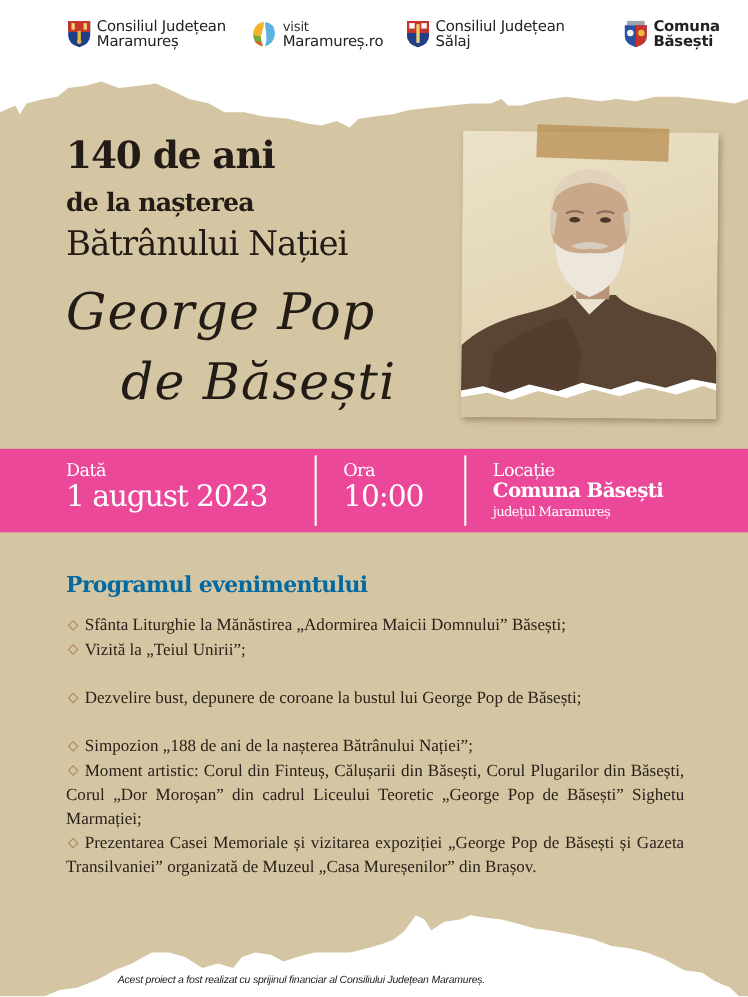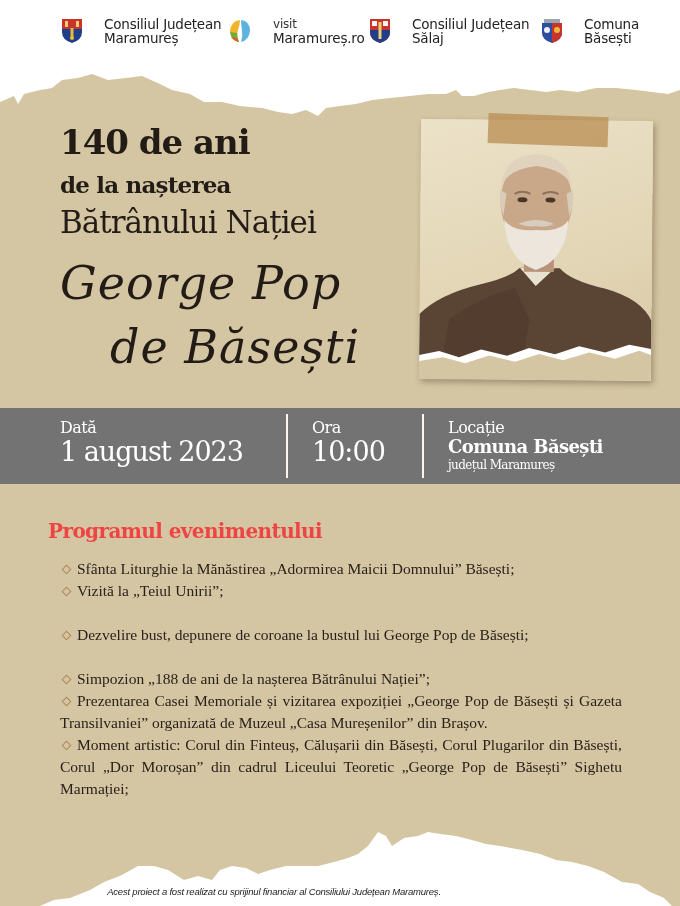--- a/index.html
+++ b/index.html
@@ -1,21 +1,21 @@
 <!DOCTYPE html>
 <html><head>
   <meta charset="utf-8">
   <style>
     * { margin: 0; padding: 0; box-sizing: border-box; }
     html, body { width: 680px; height: 906px; overflow: hidden; background: #ffffff; }
     body { position: relative; font-family: "DejaVu Serif", serif; color: #2a211b; }
 
     
     .logos { position: absolute; top: 0; left: 0; width: 680px; height: 70px; background: #fff; }
-    .logo { position: absolute; top: 17px; display: flex; align-items: center; gap: 21px; }
+    .logo { position: absolute; top: 17px; display: flex; align-items: center; gap: 5px; }
     .logo .mark { width: 22px; height: 26px; flex: 0 0 auto; }
     .logo .txt { font-family: "DejaVu Sans", sans-serif; font-size: 13.5px; line-height: 14px; color: #222; letter-spacing: -0.2px; }
     .logo .txt .small { font-size: 12px; color: #333; }
 
     
     .parchment { position: absolute; left: 0; top: 60px; width: 680px; height: 846px; }
     .parchment svg { position: absolute; left: 0; top: 0; }
 
     
     .title-1 { position: absolute; left: 60px; top: 122px; font-family: "DejaVu Serif", serif; font-weight: bold; font-size: 34px; letter-spacing: -1px; color: #231c16; }
@@ -23,30 +23,30 @@
     .title-3 { position: absolute; left: 60px; top: 204px; font-family: "DejaVu Serif", serif; font-weight: normal; font-size: 31px; letter-spacing: -1px; color: #231c16; }
     .script-1 { position: absolute; left: 60px; top: 256px; font-family: "DejaVu Serif", serif; font-style: italic; font-size: 46px; letter-spacing: 1px; color: #231c16; }
     .script-2 { position: absolute; left: 110px; top: 320px; font-family: "DejaVu Serif", serif; font-style: italic; font-size: 46px; letter-spacing: 1px; color: #231c16; }
 
     
     .photo-wrap { position: absolute; left: 420px; top: 120px; width: 240px; height: 265px; transform: rotate(0.5deg); }
     .photo { position: absolute; left: 0; top: 0; width: 232px; height: 260px; background: linear-gradient(160deg, #ece2c8 0%, #e2d5b5 60%, #d7c7a2 100%); box-shadow: 2px 3px 6px rgba(60,40,20,0.35); overflow: hidden; }
     .tape { position: absolute; left: 67px; top: -5px; width: 120px; height: 30px; background: rgba(184,140,80,0.75); transform: rotate(1.5deg); z-index: 3; }
 
     
-    .band { position: absolute; left: 0; top: 408px; width: 680px; height: 76px; background: #737373; }
+    .band { position: absolute; left: 0; top: 408px; width: 680px; height: 76px; background: #ec4899; }
     .band .col { position: absolute; top: 11px; color: #ffffff; font-family: "DejaVu Serif", serif; }
     .band .lbl { font-size: 16px; line-height: 18px; letter-spacing: -0.5px; }
     .band .val { font-size: 27px; line-height: 30px; letter-spacing: -1px; font-weight: normal; }
     .band .val-s { font-size: 18px; line-height: 20px; letter-spacing: -0.6px; font-weight: bold; }
     .band .sub { font-size: 12px; line-height: 16px; letter-spacing: -0.6px; }
     .band .divider { position: absolute; top: 6px; width: 2px; height: 64px; background: #fbf7ee; }
 
     
-    .prog-title { position: absolute; left: 48px; top: 519px; font-family: "DejaVu Serif", serif; font-weight: bold; font-size: 20px; letter-spacing: -0.6px; color: #ef4444; }
+    .prog-title { position: absolute; left: 60px; top: 519px; font-family: "DejaVu Serif", serif; font-weight: bold; font-size: 20px; letter-spacing: -0.6px; color: #0369a1; }
     .prog-list { position: absolute; left: 60px; top: 558px; width: 562px; list-style: none; }
     .prog-list li { font-family: "Liberation Serif", serif; font-size: 15.5px; line-height: 22px; color: #2a211b; text-align: justify; }
     .prog-list li.gap { height: 22px; }
     .diamond { display: inline-block; width: 7px; height: 7px; border: 1.5px solid #b0875a; transform: rotate(45deg); margin: 0 7px 2px 3px; vertical-align: middle; }
 
     .footer-note { position: absolute; left: 0; top: 886px; width: 548px; text-align: center; font-family: "Liberation Sans", sans-serif; font-style: italic; font-size: 9.5px; color: #222; letter-spacing: -0.2px; }
   </style>
 </head>
 <body>
 
@@ -95,21 +95,21 @@
       <rect x="9.5" y="4" width="3" height="17" fill="#f0d070"></rect>
       <rect x="3" y="3" width="5" height="5" fill="#f5f5f5"></rect>
       <rect x="14" y="3" width="5" height="5" fill="#f5f5f5"></rect>
     </svg>
     <div class="txt">
       <div>Consiliul Județean</div>
       <div>Sălaj</div>
     </div>
   </div>
 
-  <div class="logo" style="left:541px;">
+  <div class="logo" style="left:567px;font-weight:bold;">
     <svg class="mark" viewBox="0 0 22 26">
       <rect x="3" y="1" width="16" height="4" fill="#9ba4b0"></rect>
       <path d="M1,5 H21 V15 Q21,22 11,25 Q1,22 1,15 Z" fill="#2c4fa0"></path>
       <path d="M11,5 H21 V15 Q21,22 11,25 Z" fill="#c8342b"></path>
       <circle cx="6" cy="12" r="3" fill="#f0f0f0"></circle>
       <circle cx="16" cy="12" r="3" fill="#e8b93a"></circle>
     </svg>
     <div class="txt">
       <div>Comuna</div>
       <div>Băsești</div>
@@ -174,17 +174,17 @@
 </div>
 
 <div class="prog-title">Programul evenimentului</div>
 <ul class="prog-list">
   <li><span class="diamond"></span><span>Sfânta Liturghie la Mănăstirea „Adormirea Maicii Domnului” Băsești;</span></li>
   <li><span class="diamond"></span><span>Vizită la „Teiul Unirii”;</span></li>
   <li class="gap"></li>
   <li><span class="diamond"></span><span>Dezvelire bust, depunere de coroane la bustul lui George Pop de Băsești;</span></li>
   <li class="gap"></li>
   <li><span class="diamond"></span><span>Simpozion „188 de ani de la nașterea Bătrânului Nației”;</span></li>
+  <li><span class="diamond"></span><span>Moment artistic: Corul din Finteuș, Călușarii din Băsești, Corul Plugarilor din Băsești, Corul „Dor Moroșan” din cadrul Liceului Teoretic „George Pop de Băsești” Sighetu Marmației;</span></li>
   <li><span class="diamond"></span><span>Prezentarea Casei Memoriale și vizitarea expoziției „George Pop de Băsești și Gazeta Transilvaniei” organizată de Muzeul „Casa Mureșenilor” din Brașov.</span></li>
-  <li><span class="diamond"></span><span>Moment artistic: Corul din Finteuș, Călușarii din Băsești, Corul Plugarilor din Băsești, Corul „Dor Moroșan” din cadrul Liceului Teoretic „George Pop de Băsești” Sighetu Marmației;</span></li>
 </ul>
 
 <div class="footer-note">Acest proiect a fost realizat cu sprijinul financiar al Consiliului Județean Maramureș.</div>
 
 </body></html>

